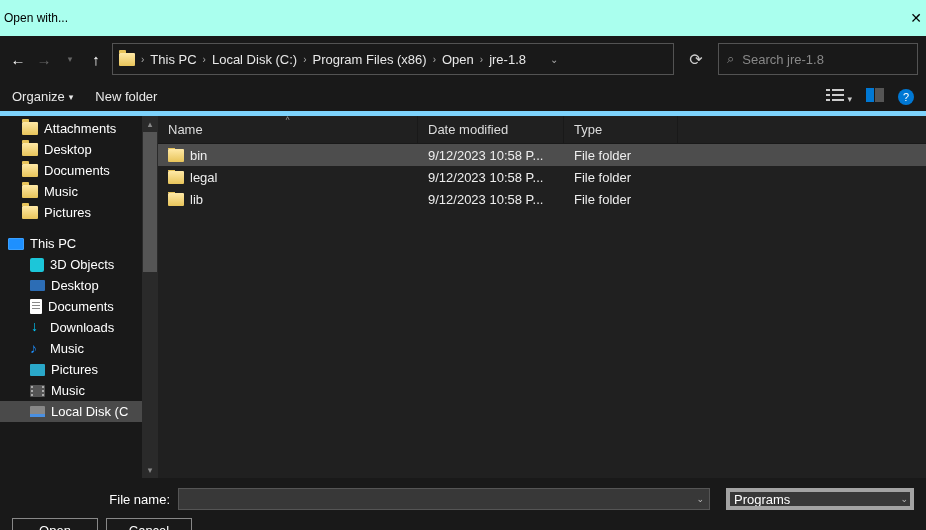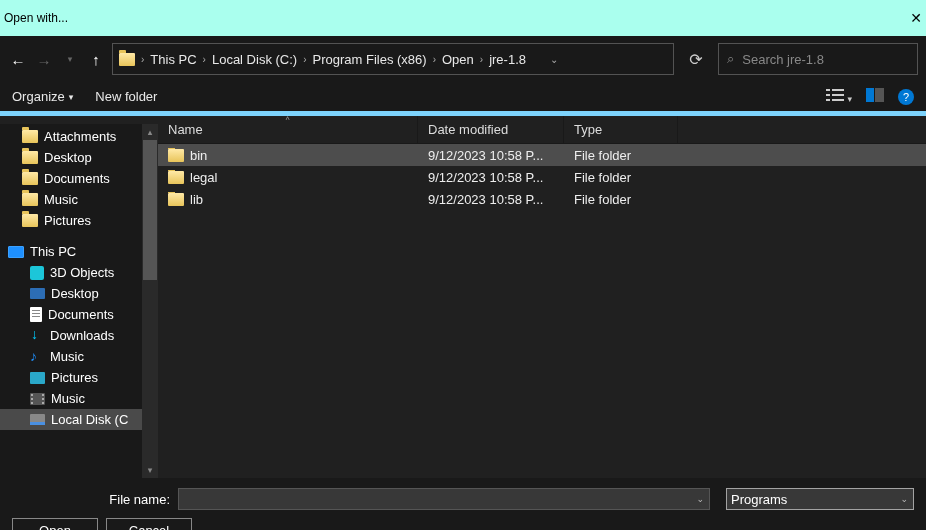--- a/index.html
+++ b/index.html
@@ -14,21 +14,21 @@
   .addressbar .chev { color: #aaa; font-size: 10px; margin-left: 20px; }
   .refresh { width: 32px; height: 32px; display: flex; align-items: center; justify-content: center; color: #ccc; }
   .searchbox { width: 200px; height: 32px; border: 1px solid #535353; background: #191919; display: flex; align-items: center; padding: 0 8px; gap: 8px; color: #888; font-size: 13px; }
   .toolbar { height: 34px; background: #191919; display: flex; align-items: center; padding: 0 12px; justify-content: space-between; font-size: 13px; border-bottom: 5px solid #7dd3fc; }
   .toolbar-left { display: flex; gap: 22px; align-items: center; }
   .toolbar-item { color: #e8e8e8; display: flex; align-items: center; gap: 4px; }
   .toolbar-right { display: flex; gap: 14px; align-items: center; }
   .viewicon { width: 18px; height: 14px; display: inline-block; }
   .help { width: 16px; height: 16px; border-radius: 50%; background: #0078d4; color: #fff; font-size: 11px; display: flex; align-items: center; justify-content: center; }
   .main { display: flex; height: 362px; background: #202020; }
-  .sidebar { width: 158px; background: #191919; overflow: hidden; position: relative; font-size: 13px; margin-top: 8px; }
+  .sidebar { width: 158px; background: #191919; overflow: hidden; position: relative; font-size: 13px; }
   .sidebar-inner { padding: 2px 0; }
   .side-item { display: flex; align-items: center; gap: 6px; padding: 3px 6px 3px 22px; color: #fff; white-space: nowrap; }
   .side-item.indent { padding-left: 30px; }
   .side-item.top { padding-left: 8px; }
   .side-item.sel { background: #4a4a4a; }
   .side-scroll { position: absolute; right: 0; top: 0; width: 16px; height: 100%; background: #2a2a2a; display: flex; flex-direction: column; align-items: center; }
   .side-scroll .arrow { height: 16px; color: #888; font-size: 9px; display: flex; align-items: center; justify-content: center; width: 100%; }
   .side-scroll .thumb { width: 14px; background: #555; height: 140px; margin-top: 0; }
   .folder-icon { width: 16px; height: 13px; background: linear-gradient(#ffe9a6,#e8c45a); border-radius: 1px; position: relative; }
   .folder-icon::before { content: ""; position: absolute; top: -3px; left: 0; width: 7px; height: 3px; background: #e8c45a; border-radius: 1px 1px 0 0; }
@@ -62,21 +62,21 @@
   .row .cell.date { width: 146px; }
   .row .cell.type { width: 114px; }
   .row .cell.size { width: 78px; }
 
   .footer { height: 70px; background: #191919; padding: 10px 12px; display: flex; flex-direction: column; gap: 8px; }
   .footer-row1 { display: flex; align-items: center; gap: 8px; }
   .fn-label { width: 168px; text-align: right; font-size: 13px; color: #ffffff; }
   .fn-input { width: 532px; height: 22px; background: #383838; border: 1px solid #555; color: #fff; font-size: 13px; padding: 0 4px; }
   .fn-combo-wrap { position: relative; display: flex; align-items: center; }
   .fn-combo-arrow { position: absolute; right: 6px; color: #bbb; font-size: 9px; pointer-events:none; }
-  .type-select { width: 188px; height: 22px; background: #383838; border: 1px solid #a3a3a3; color: #fff; font-size: 13px; padding: 0 4px; appearance: none; }
+  .type-select { width: 188px; height: 22px; background: #383838; border: 4px solid #a3a3a3; color: #fff; font-size: 13px; padding: 0 4px; appearance: none; }
   .footer-row2 { display: flex; justify-content: flex-start; gap: 8px; }
   .btn { width: 86px; height: 24px; background: #191919; border: 1px solid #888; color: #fff; font-size: 13px; text-align: center; }
 </style>
 </head>
 <body>
 
 <div class="titlebar">
   <span>Open with...</span>
   <span class="close-x">✕</span>
 </div>

